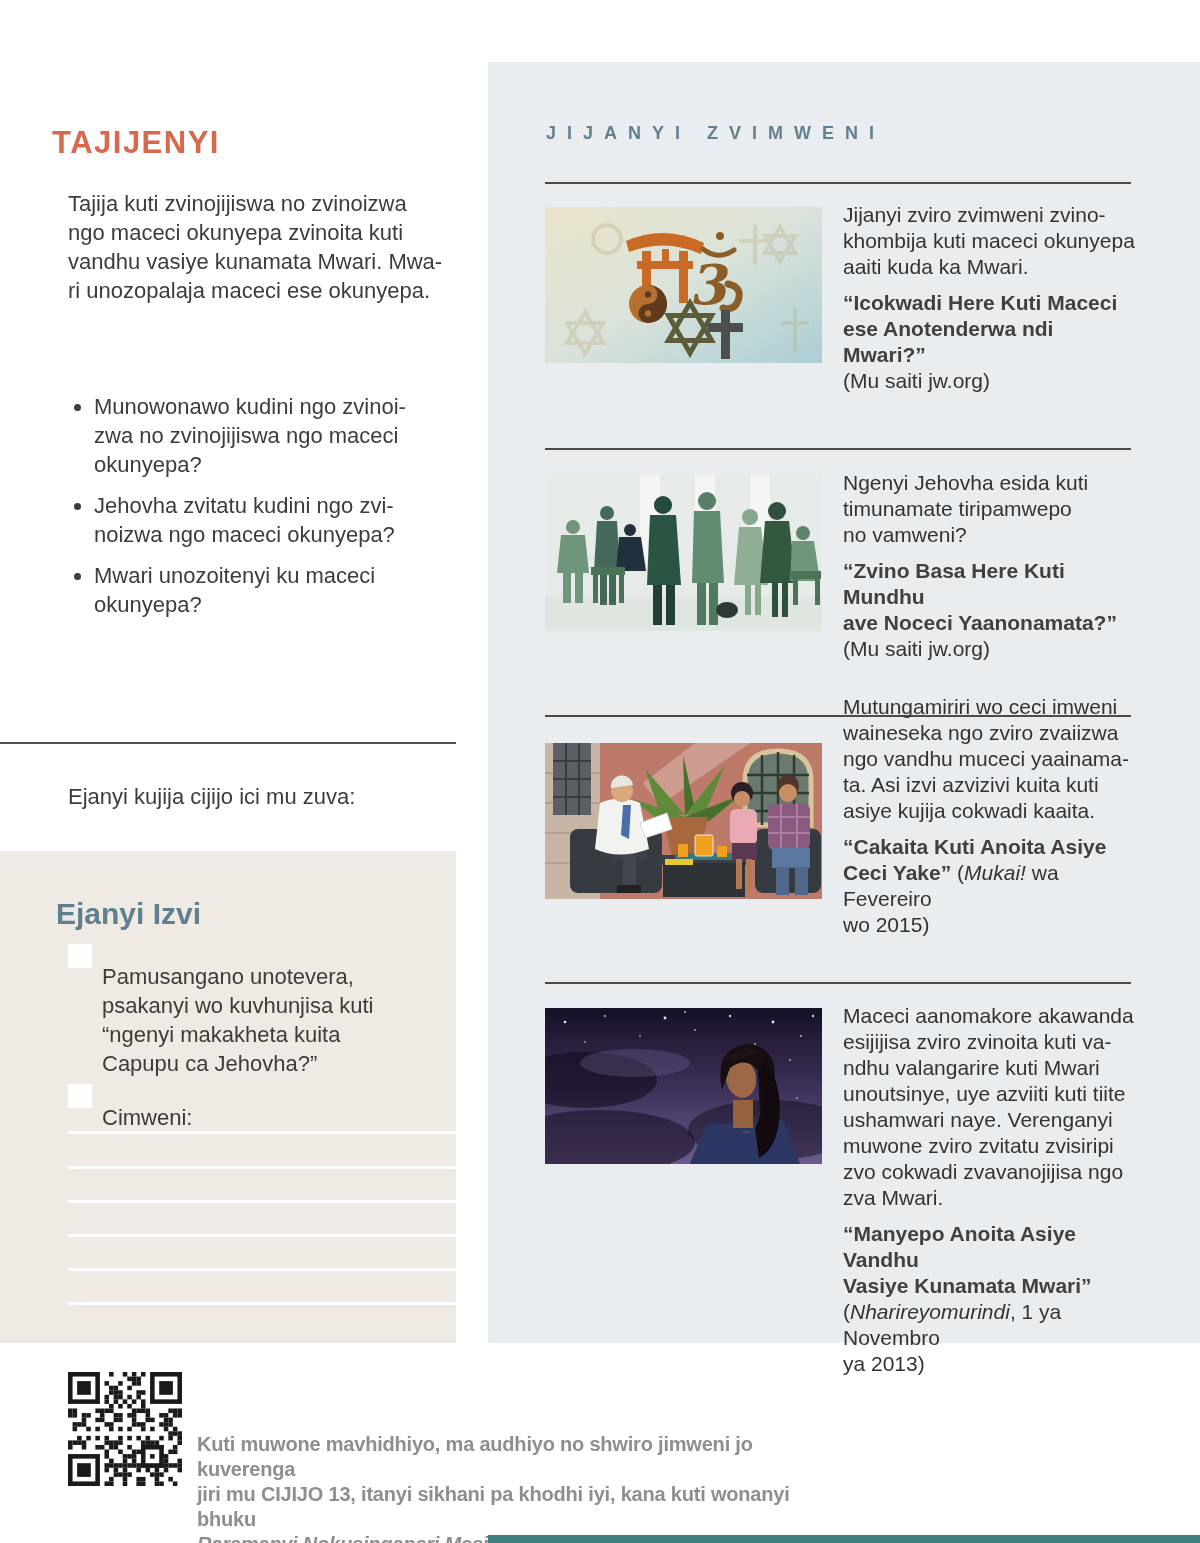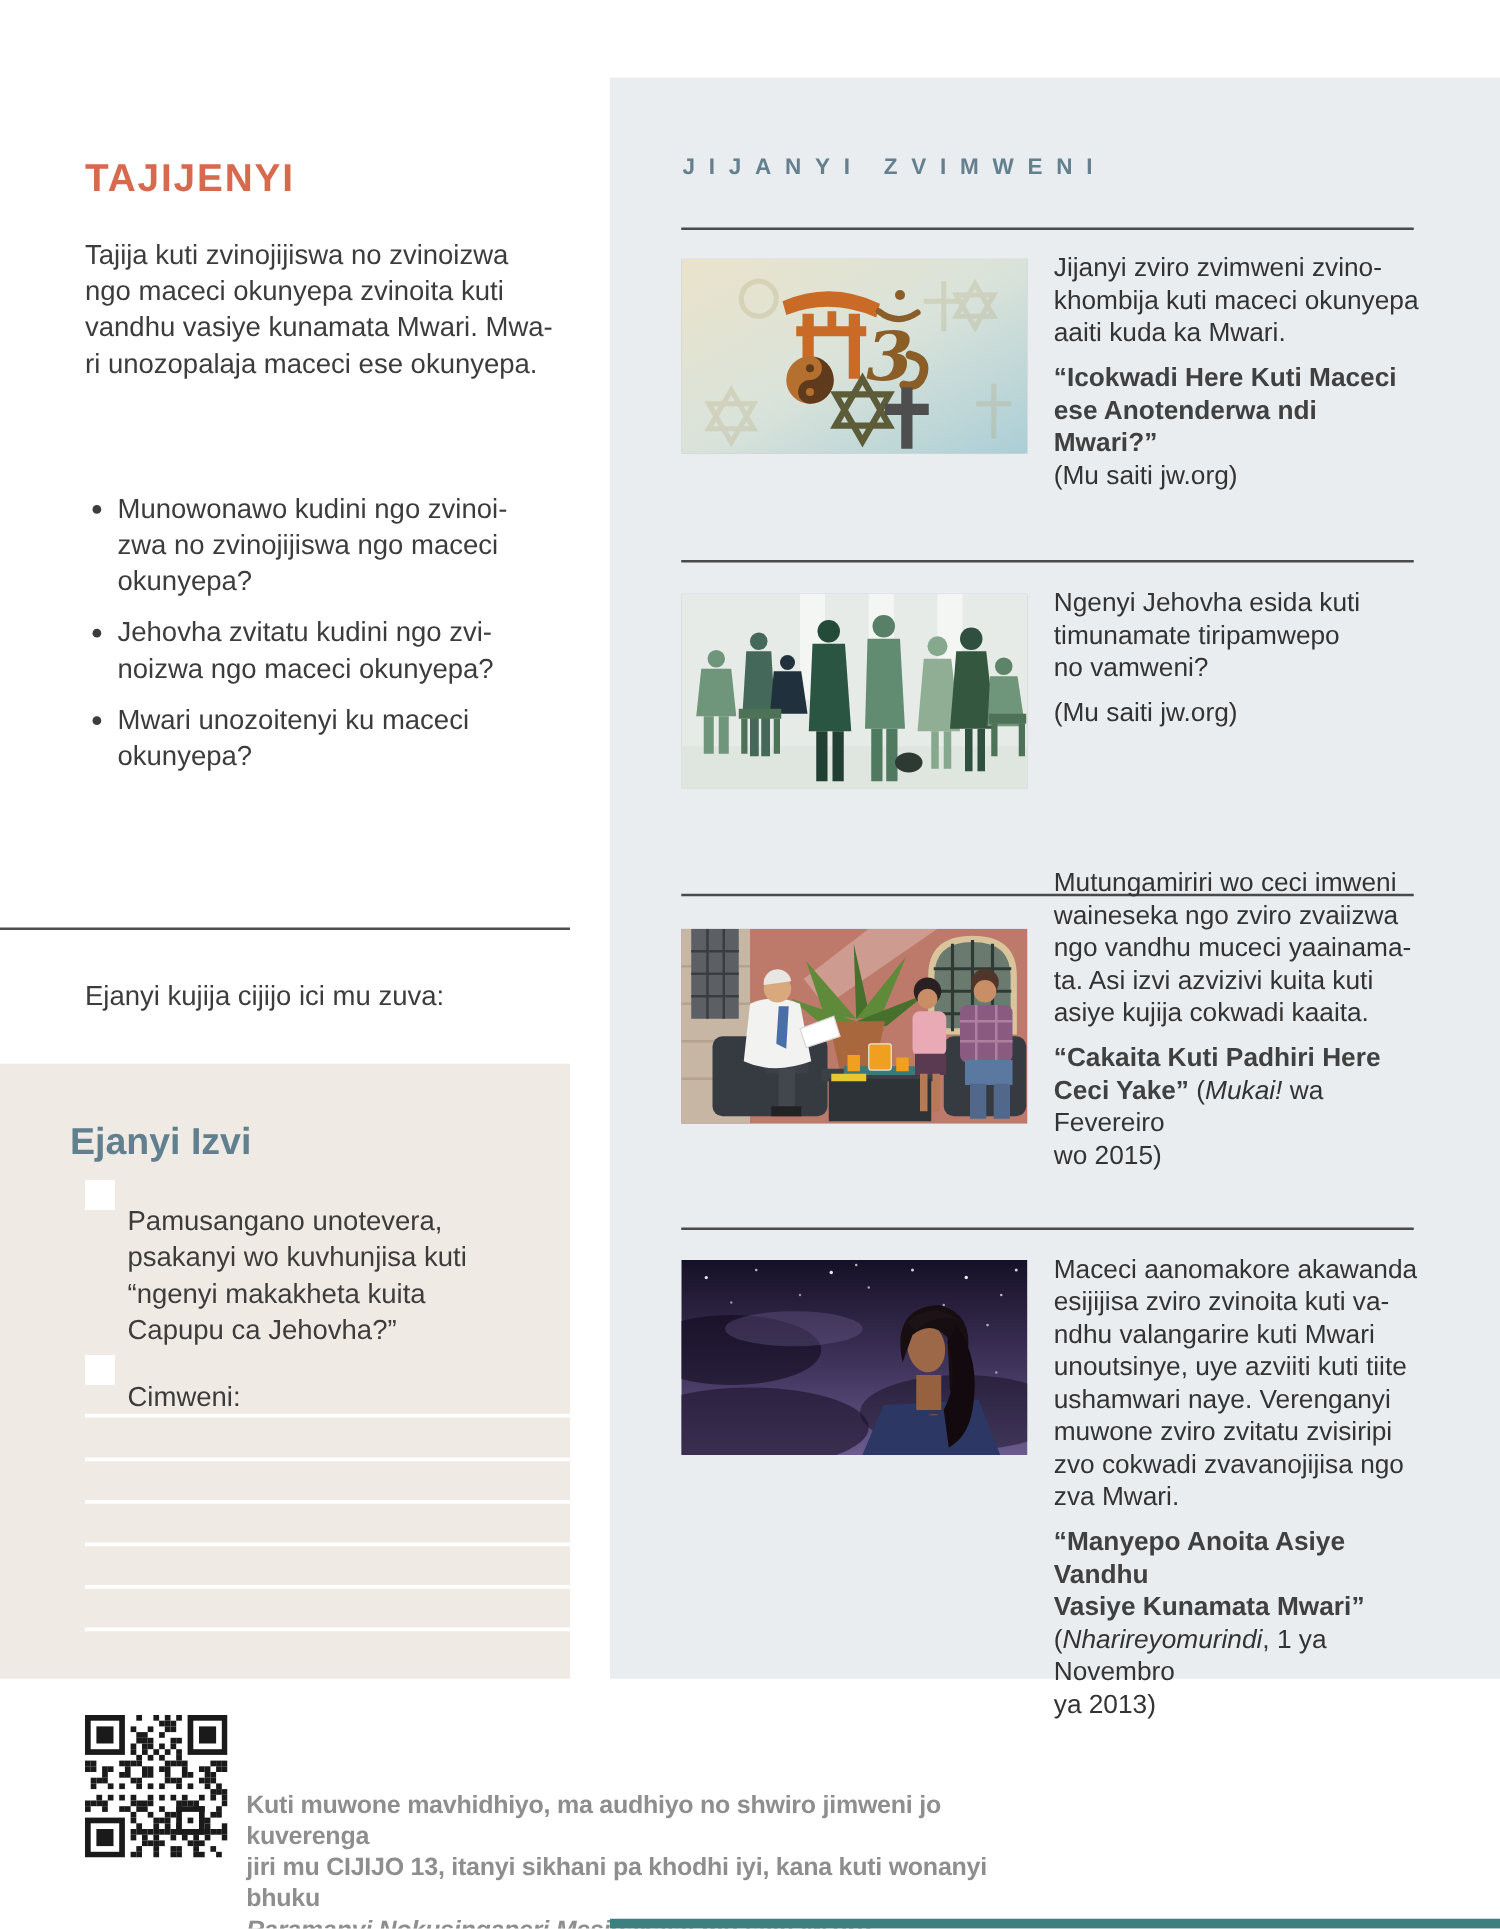--- a/index.html
+++ b/index.html
@@ -2,21 +2,21 @@
 <html><head>
 <meta charset="utf-8">
 <style>
   html,body{margin:0;padding:0;background:#fff;}
   .page{position:relative;width:1200px;height:1543px;background:#ffffff;
         font-family:"Liberation Sans",sans-serif;overflow:hidden;color:#3a3a3a;}
   .abs{position:absolute;}
   .pre{white-space:pre-line;}
 
   
-  .title-orange{left:68px;top:104px;font-size:31px;font-weight:bold;color:#d6694e;letter-spacing:1.5px;}
+  .title-orange{left:52px;top:104px;font-size:31px;font-weight:bold;color:#d6694e;letter-spacing:1.5px;}
   .intro{left:68px;top:167px;width:385px;font-size:22px;line-height:29px;color:#3c3c3c;}
   .subhead{font-size:30px;font-weight:bold;color:#60808f;}
   .questions-title{left:68px;top:328px;}
   .qlist{left:68px;top:392px;width:392px;margin:0;padding:0 0 0 26px;font-size:22px;line-height:29px;color:#3c3c3c;}
   .qlist li{margin:0 0 12px 0;}
   .ldivider{left:0;top:742px;width:456px;height:2px;background:#4f4f4f;}
   .reminder{left:68px;top:762px;width:390px;font-size:22px;color:#3c3c3c;}
 
   
   .todo-box{left:0;top:851px;width:456px;height:492px;background:#f0eae4;}
@@ -204,21 +204,23 @@
           <rect x="248" y="104" width="5" height="26" fill="#4e7258"></rect>
           <rect x="270" y="104" width="5" height="26" fill="#4e7258"></rect>
       </g>
     </svg>
   </figure>
 
   <div class="abs stext" style="top:470px">
     <div class="pre">Ngenyi Jehovha esida kuti
 timunamate tiripamwepo
 no vamweni?</div>
-    <div class="pre cite"><span class="run-normal">(Mu saiti jw.org)</span></div>
+    <div class="pre cite"><span class="run-bold">“Zvino Basa Here Kuti Mundhu
+ave Noceci Yaanonamata?”
+</span><span class="run-normal">(Mu saiti jw.org)</span></div>
   </div>
 
   <figure class="abs thumb" style="top:743px;margin:0" aria-label="patio-bible-discussion-photo">
     <svg width="277" height="156" viewBox="0 0 277 156" xmlns="http://www.w3.org/2000/svg">
       <rect width="277" height="156" fill="#bd7a6b"></rect>
       <rect x="0" y="0" width="55" height="156" fill="#c7b6a4"></rect>
       <g stroke="#b5a28e" stroke-width="2">
           <path d="M0,30 h55 M0,60 h55 M0,90 h55 M0,120 h55"></path>
         </g>
       <rect x="8" y="0" width="38" height="72" fill="#5c6064"></rect>
@@ -286,21 +288,21 @@
       </g>
     </svg>
   </figure>
 
   <div class="abs stext" style="top:694px">
     <div class="pre">Mutungamiriri wo ceci imweni
 waineseka ngo zviro zvaiizwa
 ngo vandhu muceci yaainama-
 ta. Asi izvi azvizivi kuita kuti
 asiye kujija cokwadi kaaita.</div>
-    <div class="pre cite"><span class="run-bold">“Cakaita Kuti Padhiri Here
+    <div class="pre cite"><span class="run-bold">“Cakaita Kuti Anoita Asiye
 Ceci Yake” </span><span class="run-normal">(</span><span class="run-italic">Mukai!</span><span class="run-normal"> wa Fevereiro
 wo 2015)</span></div>
   </div>
 
   <figure class="abs thumb" style="top:1008px;margin:0" aria-label="woman-looking-at-night-sky">
     <svg width="277" height="156" viewBox="0 0 277 156" xmlns="http://www.w3.org/2000/svg">
       <defs>
         <linearGradient id="g4" x1="0" y1="0" x2="0" y2="1">
           <stop offset="0" stop-color="#161026"></stop>
             <stop offset="0.55" stop-color="#40345c"></stop>

